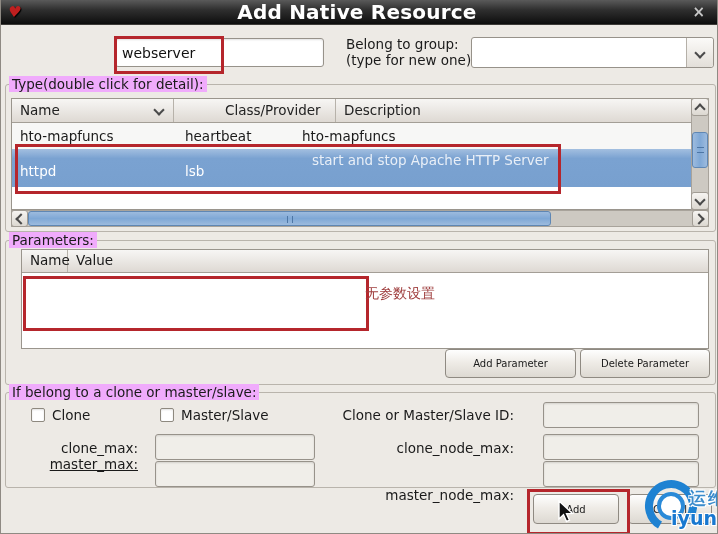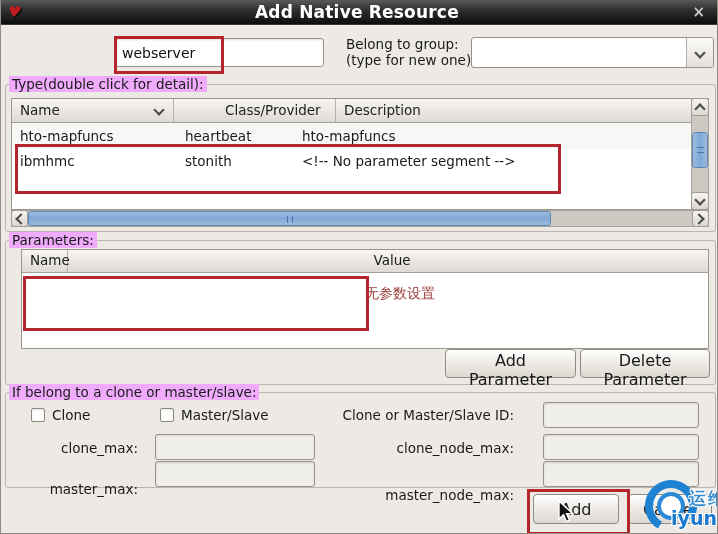--- a/index.html
+++ b/index.html
@@ -5,31 +5,31 @@
   html,body{margin:0;padding:0;}
   body{font-family:"DejaVu Sans","Liberation Sans",sans-serif;background:#555;}
   .window{position:relative;width:718px;height:534px;background:#edeae5;overflow:hidden;
           border-left:1px solid #8f8a83;border-right:1px solid #8f8a83;border-bottom:1px solid #8f8a83;
           box-sizing:border-box;font-size:13.5px;color:#1a1a1a;}
   
   .titlebar{position:absolute;left:0;top:0;width:100%;height:25px;
             background:linear-gradient(#5a5a5a 0%,#303030 40%,#0d0d0d 100%);
             display:flex;align-items:center;border-bottom:1px solid #3c3a37;box-sizing:border-box;}
   .title-icon{margin-left:7px;color:#c01f1f;font-size:15px;line-height:15px;text-shadow:1px 1px 1px #000;transform:skewX(-8deg);}
-  .title-text{flex:1;text-align:center;color:#fff;font-weight:bold;font-size:17px;letter-spacing:.2px;}
+  .title-text{flex:1;text-align:center;color:#fff;font-weight:bold;font-size:20px;letter-spacing:.2px;}
   .title-close{margin-right:12px;color:#c8c8c8;font-size:15px;font-weight:bold;cursor:pointer;line-height:15px;}
   
   .lbl{position:absolute;white-space:nowrap;}
   .entry{position:absolute;background:#fff;border:1px solid #97928a;border-radius:3px;
          box-sizing:border-box;font-family:inherit;font-size:14px;color:#111;padding:0 6px;
          box-shadow:inset 0 1px 2px rgba(0,0,0,.12);}
   .entry-dim{background:#f0eee9;}
   .btn{position:absolute;background:linear-gradient(#fefefe,#efece7 45%,#ddd9d2);
        border:1px solid #8f8a82;border-radius:4px;box-sizing:border-box;
-       font-family:inherit;font-size:16px;color:#1a1a1a;text-align:center;cursor:pointer;}
+       font-family:inherit;font-size:10px;color:#1a1a1a;text-align:center;cursor:pointer;}
   .frame{position:absolute;border:1px solid #b9b4ac;border-radius:3px;}
   .frame-label{position:absolute;background:#f0abfc;padding:0 3px;white-space:nowrap;z-index:2;}
   .chev{display:inline-block;width:6px;height:6px;border-right:2px solid #4a4a4a;border-bottom:2px solid #4a4a4a;}
   .chev-down{transform:rotate(45deg);}
   .chev-up{transform:rotate(-135deg);}
   .chev-left{transform:rotate(135deg);}
   .chev-right{transform:rotate(-45deg);}
   
   .combo{position:absolute;background:#fff;border:1px solid #97928a;border-radius:3px;box-sizing:border-box;display:flex;}
   .combo-entry{flex:1;}
@@ -114,24 +114,24 @@
         <span class="chev chev-down" style="position:absolute;right:10px;top:7px;"></span>
       </div>
       <div class="th" style="width:119px;margin-left:43px;">Class/Provider</div>
       <div class="th" style="flex:1;border-right:none;">Description</div>
     </div>
     <div class="trow row-plain1">
       <div class="tcell c-name">hto-mapfuncs</div>
       <div class="tcell c-class">heartbeat</div>
       <div class="tcell c-desc">hto-mapfuncs</div>
     </div>
-    <div class="trow row-plain2">
-      <div class="tcell c-name">ibmhmc</div>
-      <div class="tcell c-class">stonith</div>
-      <div class="tcell c-desc">&lt;!-- No parameter segment --&gt;</div>
+    <div class="trow row-sel">
+      <div class="tcell c-name">httpd</div>
+      <div class="tcell c-class">lsb</div>
+      <div class="tcell c-desc">start and stop Apache HTTP Server</div>
     </div>
   </div>
 
   <div class="sb-track-v"></div>
   <div class="sb-btn" style="left:690px;top:98px;width:18px;height:18px;">
     <span class="chev chev-up" style="margin-top:3px;"></span>
   </div>
   <div class="sb-thumb-v">
       <span class="grip-v"></span>
     </div>
@@ -148,21 +148,21 @@
     </div>
   <div class="sb-btn" style="left:691px;top:210px;width:17px;height:17px;">
     <span class="chev chev-right" style="margin-right:3px;"></span>
   </div>
 
   <span class="frame-label" style="left:8px;top:232px;">Parameters:</span>
   <div class="frame" style="left:4px;top:240px;width:709px;height:143px;"></div>
   <div class="ptable">
     <div class="pthead">
       <div class="pth pth-name">Name</div>
-      <div class="pth" style="flex:1;text-align:center;">Value</div>
+      <div class="pth" style="flex:1;">Value</div>
     </div>
   </div>
   <button class="btn" style="left:444px;top:349px;width:131px;height:29px;">Add Parameter</button>
   <button class="btn" style="left:579px;top:349px;width:130px;height:29px;">Delete Parameter</button>
 
   <span class="frame-label" style="left:8px;top:384px;">If belong to a clone or master/slave:</span>
   <div class="frame" style="left:4px;top:392px;width:709px;height:94px;"></div>
 
   <span class="cb" style="left:30px;top:408px;"></span>
   <span class="lbl" style="left:51px;top:407px;">Clone</span>
@@ -170,21 +170,21 @@
   <span class="lbl" style="left:180px;top:407px;">Master/Slave</span>
 
   <span class="lbl r-align" style="left:323px;top:407px;width:190px;">Clone or Master/Slave ID:</span>
   <input class="entry entry-dim" style="left: 542px; top: 402px; width: 156px; height: 26px;" type="text" value="">
 
   <span class="lbl r-align" style="left:17px;top:440px;width:120px;">clone_max:</span>
   <input class="entry entry-dim" style="left: 154px; top: 434px; width: 160px; height: 26px;" type="text" value="">
   <span class="lbl r-align" style="left:363px;top:440px;width:150px;">clone_node_max:</span>
   <input class="entry entry-dim" style="left: 542px; top: 434px; width: 156px; height: 26px;" type="text" value="">
 
-  <span class="lbl r-align" style="left:17px;top:481px;width:120px;">master_max:</span>
+  <span class="lbl r-align" style="left:17px;top:456px;width:120px;text-decoration:underline;">master_max:</span>
   <input class="entry entry-dim" style="left: 154px; top: 461px; width: 160px; height: 26px;" type="text" value="">
   <span class="lbl r-align" style="left:353px;top:487px;width:160px;">master_node_max:</span>
   <input class="entry entry-dim" style="left: 542px; top: 461px; width: 156px; height: 26px;" type="text" value="">
 
   <button class="btn" style="left:532px;top:494px;width:86px;height:30px;z-index:4;">Add</button>
   <button class="btn" style="left:627px;top:494px;width:84px;height:30px;z-index:4;">Cancel</button>
 
   <div class="redbox" style="left:113px;top:36px;width:104px;height:32px;"></div>
   <div class="redbox" style="left:14px;top:144px;width:540px;height:44px;"></div>
   <div class="redbox" style="left:22px;top:276px;width:340px;height:49px;"></div>

